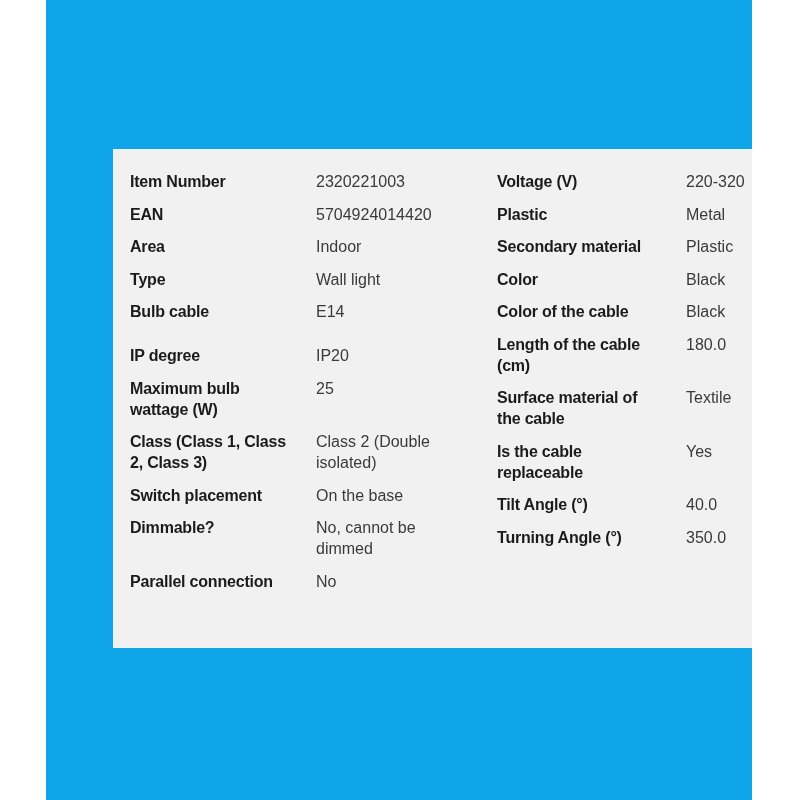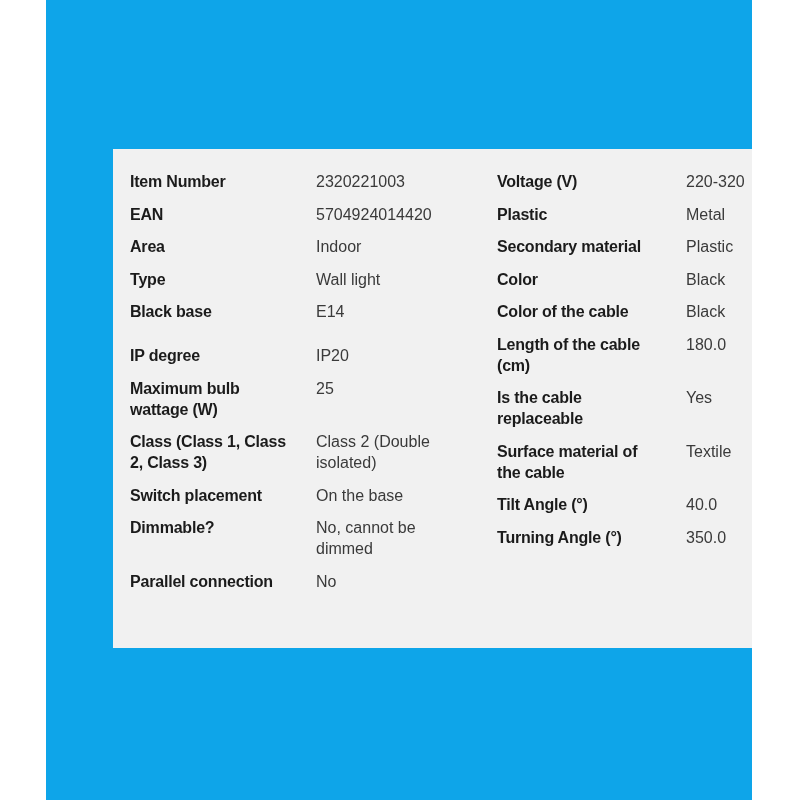--- a/index.html
+++ b/index.html
@@ -68,21 +68,21 @@
       </div>
       <div class="spec-row">
         <div class="spec-label">Area</div>
         <div class="spec-value">Indoor</div>
       </div>
       <div class="spec-row">
         <div class="spec-label">Type</div>
         <div class="spec-value">Wall light</div>
       </div>
       <div class="spec-row">
-        <div class="spec-label">Black base</div>
+        <div class="spec-label">Bulb cable</div>
         <div class="spec-value">E14</div>
       </div>
       <div class="spec-row">
       </div>
       <div class="spec-row">
         <div class="spec-label">IP degree</div>
         <div class="spec-value">IP20</div>
       </div>
       <div class="spec-row">
         <div class="spec-label">Maximum bulb wattage (W)</div>
@@ -125,26 +125,26 @@
       </div>
       <div class="spec-row">
         <div class="spec-label">Color of the cable</div>
         <div class="spec-value">Black</div>
       </div>
       <div class="spec-row">
         <div class="spec-label">Length of the cable (cm)</div>
         <div class="spec-value">180.0</div>
       </div>
       <div class="spec-row">
+        <div class="spec-label">Surface material of the cable</div>
+        <div class="spec-value">Textile</div>
+      </div>
+      <div class="spec-row">
         <div class="spec-label">Is the cable replaceable</div>
         <div class="spec-value">Yes</div>
-      </div>
-      <div class="spec-row">
-        <div class="spec-label">Surface material of the cable</div>
-        <div class="spec-value">Textile</div>
       </div>
       <div class="spec-row">
         <div class="spec-label">Tilt Angle (°)</div>
         <div class="spec-value">40.0</div>
       </div>
       <div class="spec-row">
         <div class="spec-label">Turning Angle (°)</div>
         <div class="spec-value">350.0</div>
       </div>
     </div>

